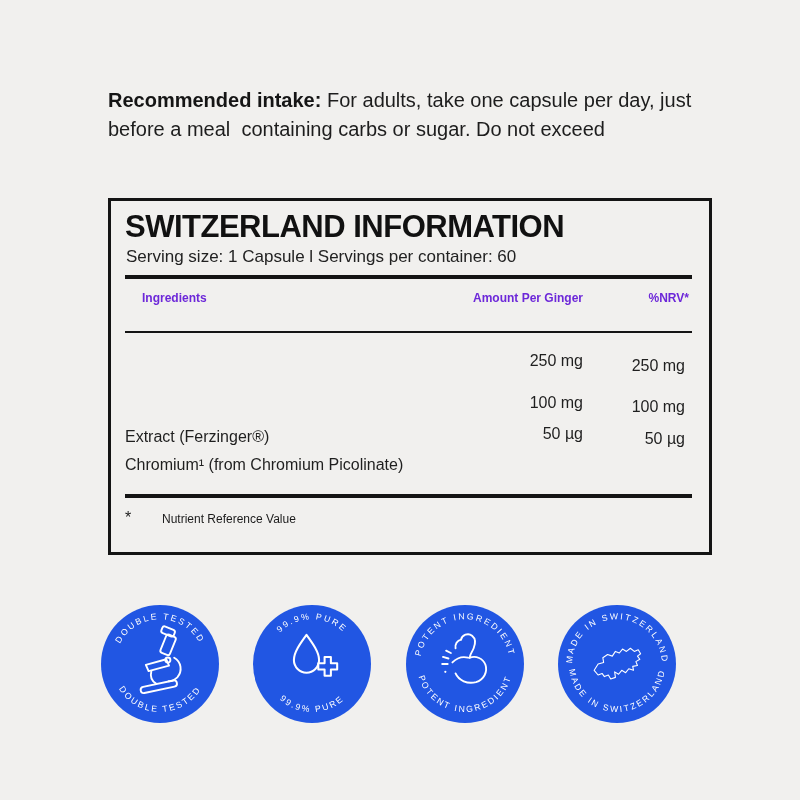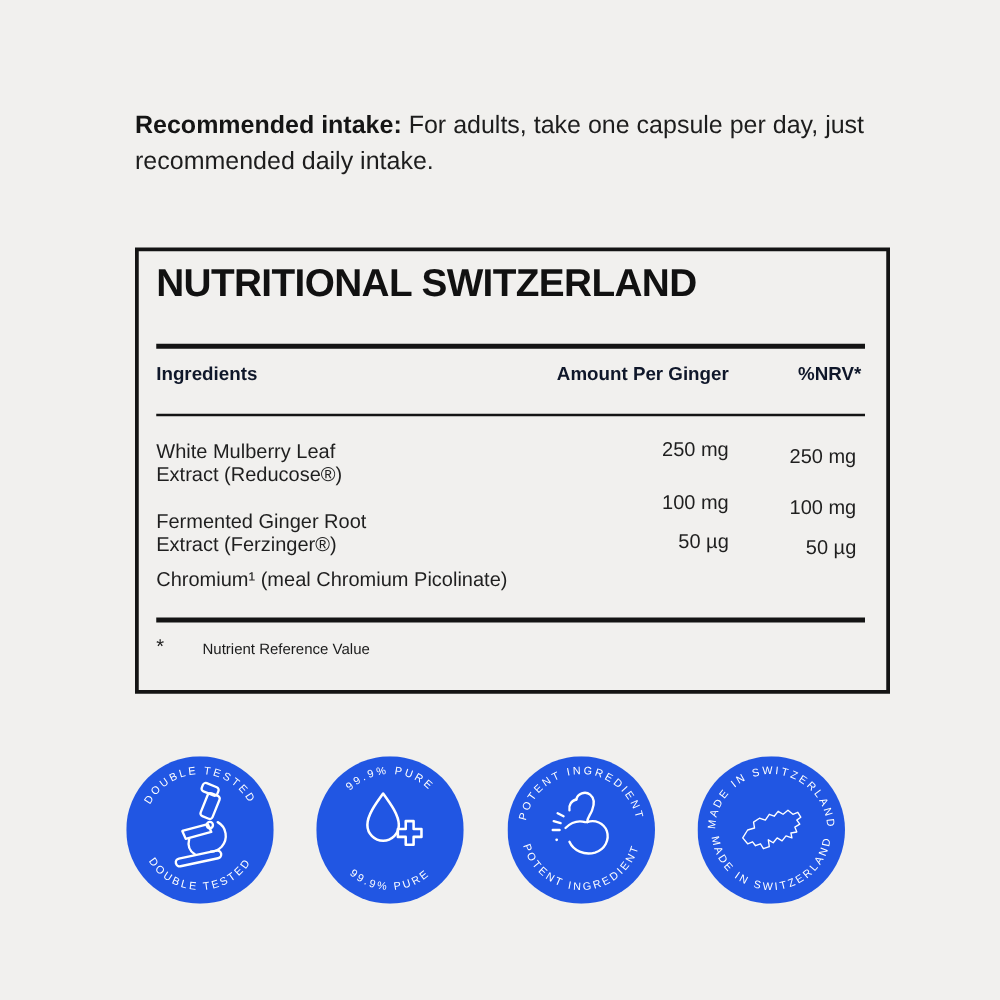--- a/index.html
+++ b/index.html
@@ -22,21 +22,21 @@
   .panel{position:absolute;left:108px;top:198px;width:598px;height:351px;border:3px solid #141414;}
   .panel > *{position:absolute;}
   .panel-title{left:14px;top:8px;font-size:31px;font-weight:bold;letter-spacing:-0.5px;color:#111;white-space:nowrap;}
   .serving{left:15px;top:46px;font-size:17px;color:#222;white-space:nowrap;}
   .rule{left:14px;width:567px;background:#141414;}
   .rule-thick{height:4px;}
   .rule-thin{height:2px;}
   .rule1{top:74px;}
   .rule2{top:130px;}
   .rule3{top:293px;}
-  .hdr{font-size:15px;font-weight:bold;color:#0f172a;white-space:nowrap;}
+  .hdr{font-size:12px;font-weight:bold;color:#6d28d9;white-space:nowrap;margin-left:17px;}
   .hdr-ing{left:14px;top:90px;}
   .hdr-amt{right:126px;top:90px;text-align:right;}
   .hdr-nrv{right:20px;top:90px;text-align:left;}
   .cell{font-size:16px;color:#1f1f1f;white-space:nowrap;}
   .name{left:14px;line-height:19px;}
   .name-1{top:151px;}
   .name-2{top:207px;}
   .name-3{top:254px;}
   .amt{right:126px;text-align:right;}
   .amt-1{top:151px;}
@@ -62,50 +62,47 @@
     letter-spacing:2.6px;
   }
 </style>
 </head>
 <body>
 
 <div class="stage">
 
   <div class="intro">
     <span class="line"><b>Recommended intake:</b><span> For adults, take one capsule per day, just</span></span>
-    <span class="line">recommended daily intake.</span>
+    <span class="line">before a meal  containing carbs or sugar. Do not exceed</span>
   </div>
 
   <div class="panel">
-    <div class="panel-title">NUTRITIONAL SWITZERLAND</div>
+    <div class="panel-title">SWITZERLAND INFORMATION</div>
+    <div class="serving">Serving size: 1 Capsule l Servings per container: 60</div>
 
     <div class="rule rule-thick rule1"></div>
 
     <div class="hdr hdr-ing">Ingredients</div>
     <div class="hdr hdr-amt">Amount Per Ginger</div>
     <div class="hdr hdr-nrv">%NRV*</div>
 
     <div class="rule rule-thin rule2"></div>
 
-    <div class="cell name name-1">
-      <span>White Mulberry Leaf</span><br>
-      <span>Extract (Reducose®)</span>
-    </div>
     <div class="cell amt amt-1">250 mg</div>
     <div class="cell nrv nrv-1">250 mg</div>
 
     <div class="cell name name-2">
-      <span>Fermented Ginger Root</span><br>
+      <br>
       <span>Extract (Ferzinger®)</span>
     </div>
     <div class="cell amt amt-2">100 mg</div>
     <div class="cell nrv nrv-2">100 mg</div>
 
     <div class="cell name name-3">
-      <span>Chromium¹ (meal Chromium Picolinate)</span>
+      <span>Chromium¹ (from Chromium Picolinate)</span>
     </div>
     <div class="cell amt amt-3">50 µg</div>
     <div class="cell nrv nrv-3">50 µg</div>
 
     <div class="rule rule-thick rule3"></div>
 
     <div class="foot-star">*</div>
     <div class="foot-text">Nutrient Reference Value</div>
   </div>
 

